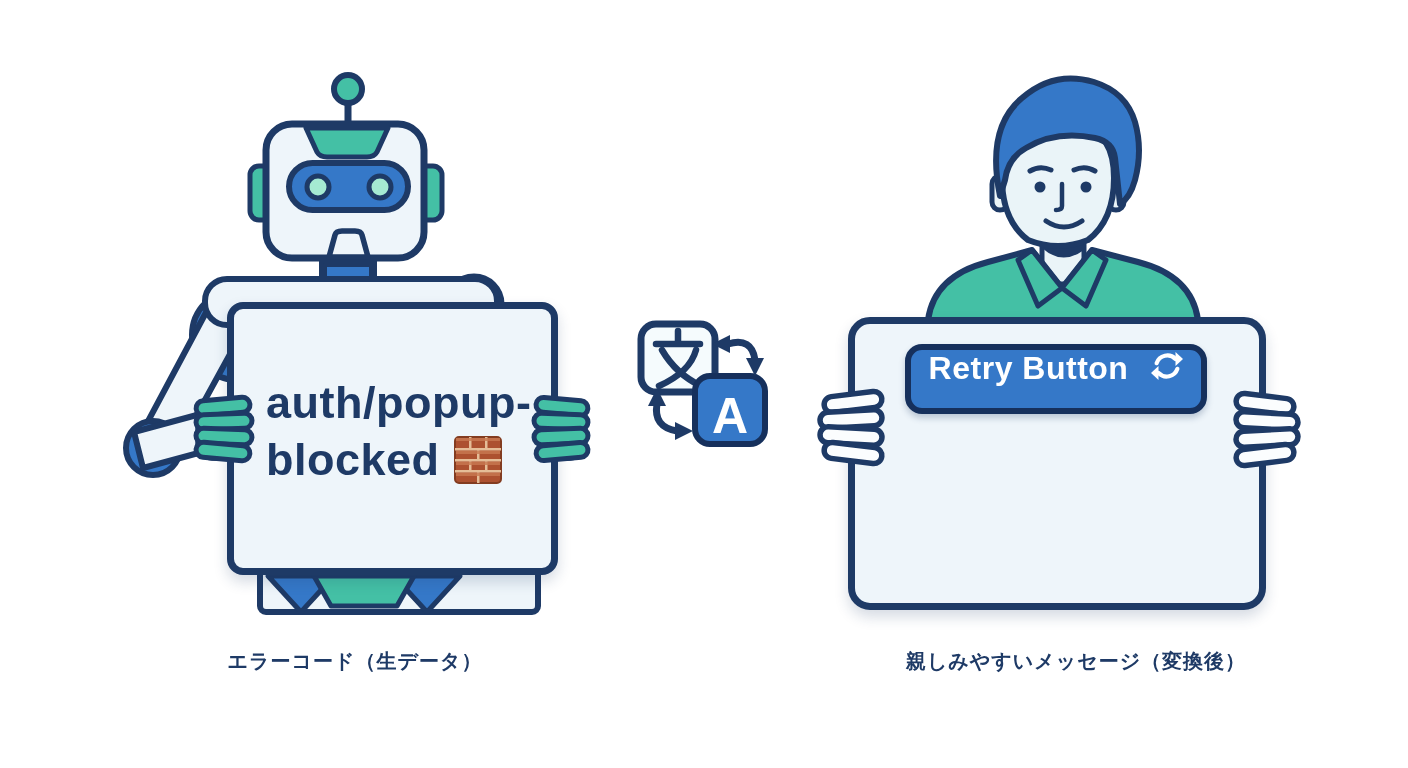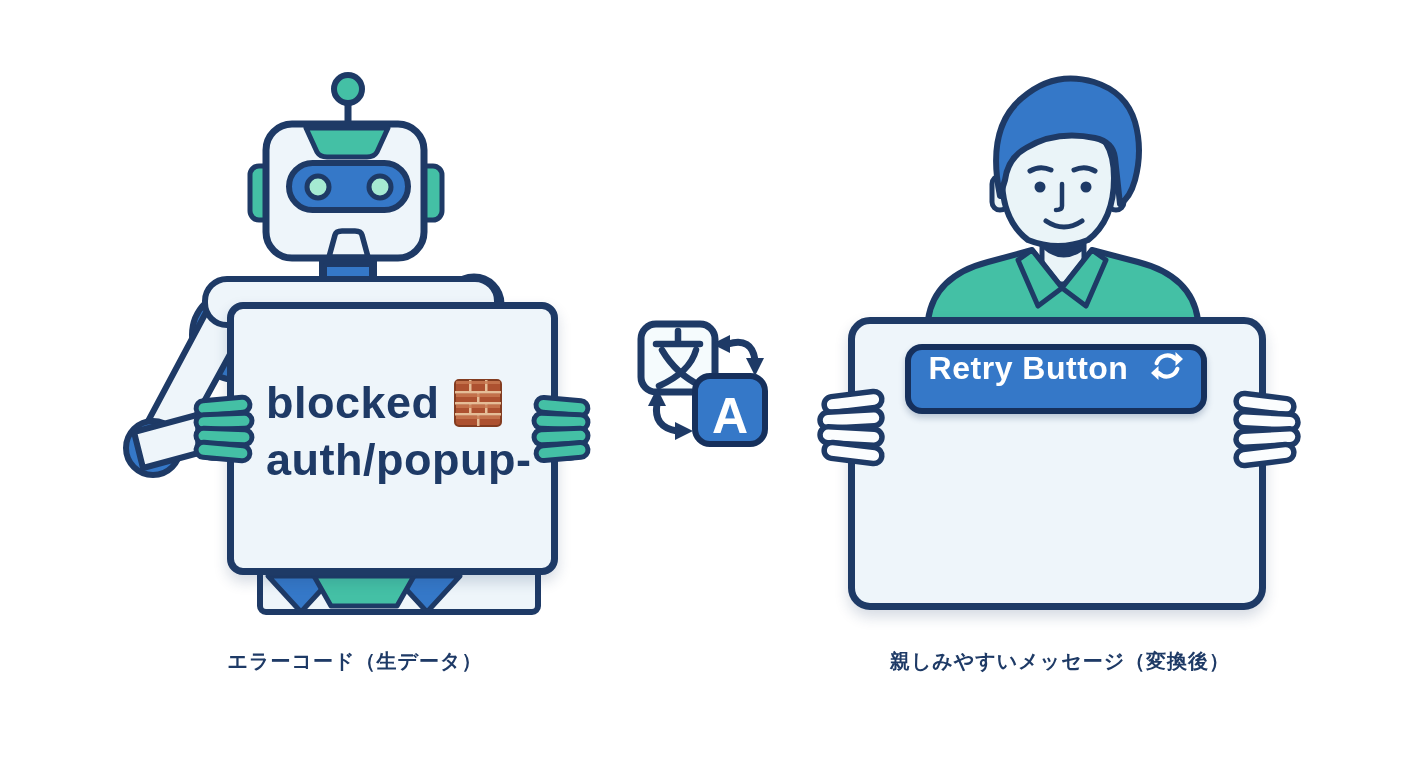--- a/index.html
+++ b/index.html
@@ -36,21 +36,21 @@
     color:#ffffff;font-size:32px;font-weight:800;letter-spacing:.5px;
     box-shadow:0 4px 6px rgba(30,58,102,.25);
   }
 
   
   .caption{
     position:absolute;z-index:2;color:#1e3a66;font-weight:800;
     font-size:20px;text-align:center;letter-spacing:1px;white-space:nowrap;
   }
   .caption.left-caption{left:105px;top:648px;width:500px;}
-  .caption.right-caption{left:780px;top:648px;width:560px;font-family:Liberation Mono, monospace;}
+  .caption.right-caption{left:796px;top:648px;width:560px;font-family:Liberation Mono, monospace;}
 </style>
 </head>
 <body>
 
 <div class="stage">
 
   <div class="layer bodies">
   <svg width="1408" height="768" viewBox="0 0 1408 768" fill="none" stroke-linejoin="round" stroke-linecap="round">
 
     <g>
@@ -110,20 +110,23 @@
       <circle cx="1040" cy="187" r="5.5" fill="#1e3a66"></circle>
       <circle cx="1086" cy="187" r="5.5" fill="#1e3a66"></circle>
       <path d="M1062,184 L1062,206 Q1062,210 1056,210" stroke="#1e3a66" stroke-width="4.5"></path>
       <path d="M1046,221 Q1064,233 1082,221" stroke="#1e3a66" stroke-width="5"></path>
     </g>
   </svg>
   </div>
 
   <div class="sign robot-sign">
     <div class="sign-text">
+      <div class="sign-line">
+        <span>auth/popup-</span>
+      </div>
       <div class="sign-line">
         <span>blocked</span>
         <svg class="emoji" width="48" height="48" viewBox="0 0 48 48">
           <rect x="1" y="1" width="46" height="46" rx="4" fill="#ad5130" stroke="#833c20" stroke-width="2"></rect>
           <g fill="#e5bd97">
             <rect x="1" y="12" width="46" height="2.5"></rect>
             <rect x="1" y="23" width="46" height="2.5"></rect>
             <rect x="1" y="34" width="46" height="2.5"></rect>
             <rect x="15" y="1" width="2.5" height="11"></rect>
             <rect x="31" y="1" width="2.5" height="11"></rect>
@@ -133,23 +136,20 @@
             <rect x="23" y="36.5" width="2.5" height="10.5"></rect>
           </g>
           <g fill="#c97a52" opacity="0.8">
             <rect x="2" y="2" width="44" height="3"></rect>
             <rect x="2" y="15" width="44" height="3"></rect>
             <rect x="2" y="26" width="44" height="3"></rect>
             <rect x="2" y="37" width="44" height="3"></rect>
           </g>
         </svg>
       </div>
-      <div class="sign-line">
-        <span>auth/popup-</span>
-      </div>
     </div>
   </div>
 
   <div class="sign person-sign">
     <div class="retry-btn">
       <span>Retry Button</span>
       <svg width="32" height="32" viewBox="0 0 34 34">
         <path d="M6,14 A12,12 0 0 1 26,9.5" fill="none" stroke="#ffffff" stroke-width="4.5" stroke-linecap="round"></path>
         <polygon points="26,2 26,17 34,9.5" fill="#ffffff"></polygon>
         <path d="M28,20 A12,12 0 0 1 8,24.5" fill="none" stroke="#ffffff" stroke-width="4.5" stroke-linecap="round"></path>

